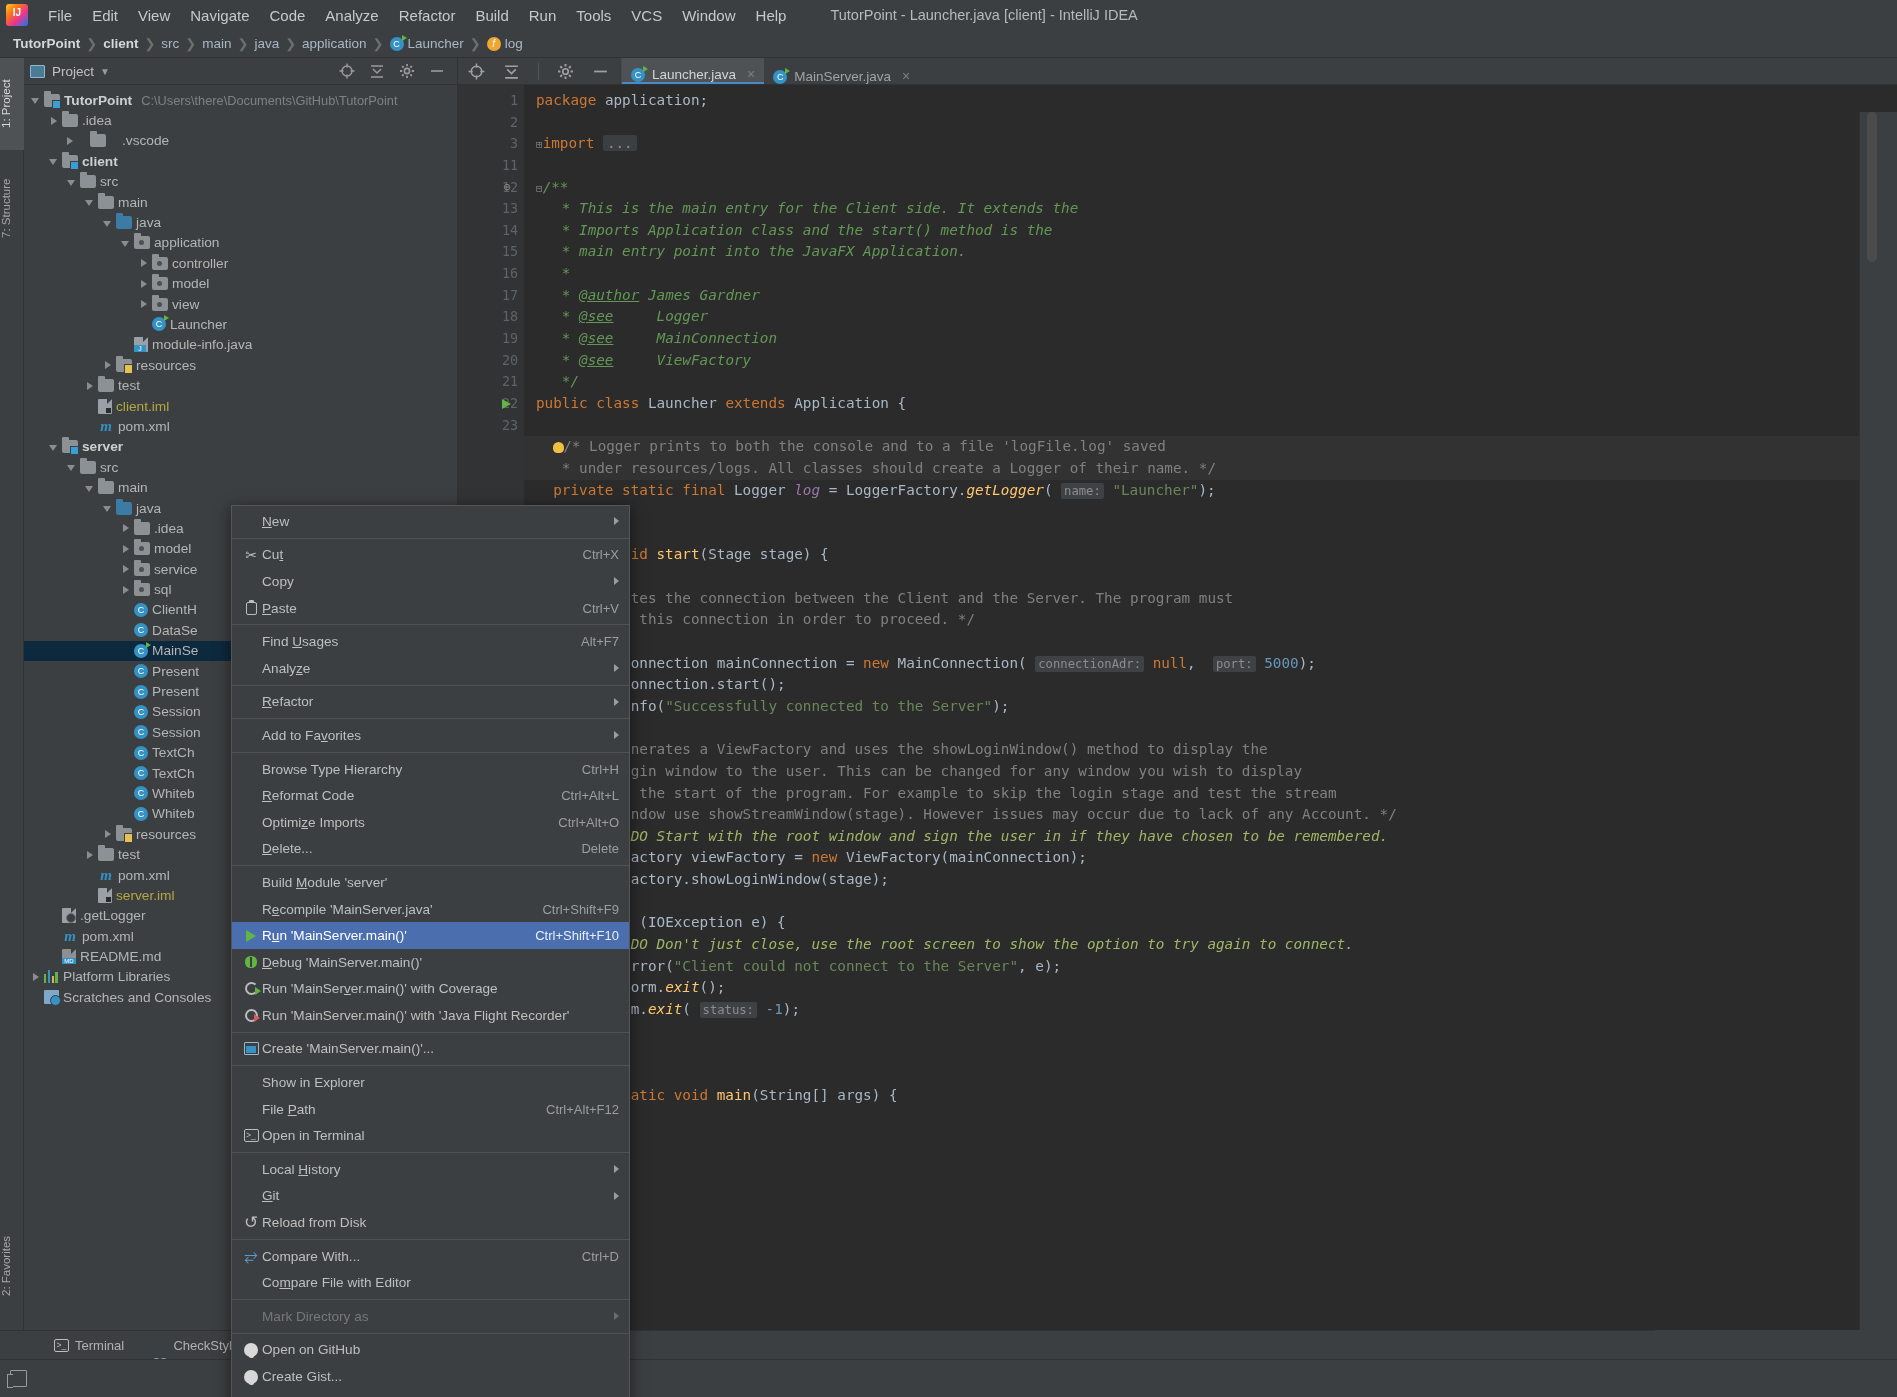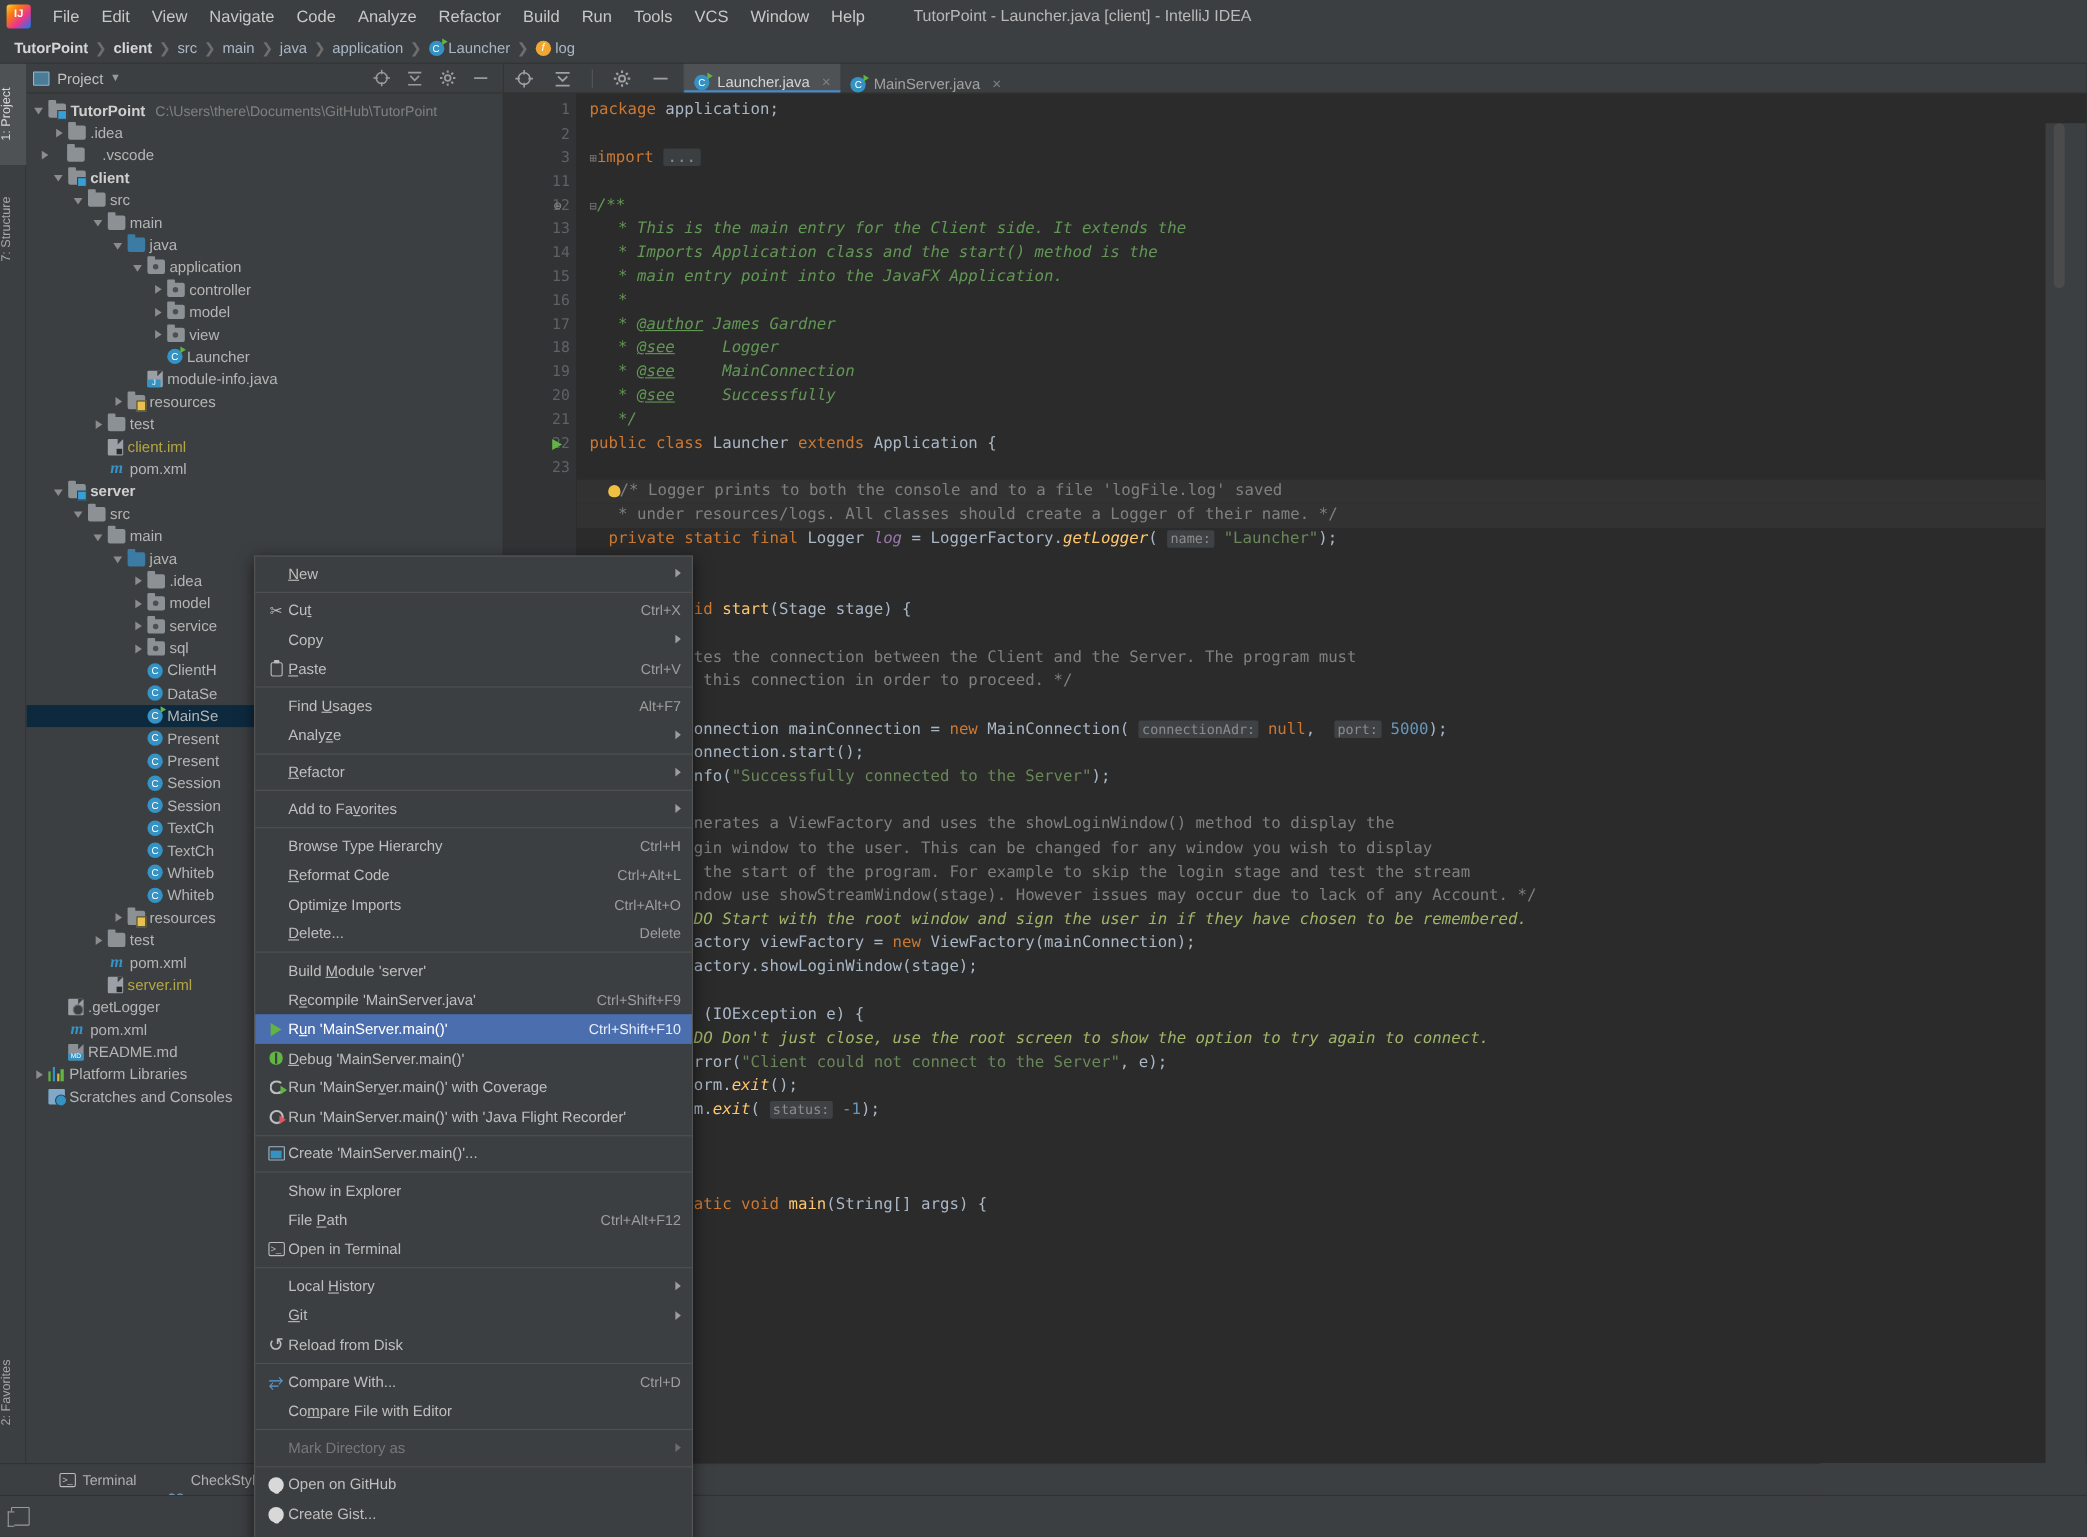--- a/index.html
+++ b/index.html
@@ -463,21 +463,21 @@
           <span class="arrow open"></span>
           <span class="fldr mod"></span>
           <span class="label bold">TutorPoint</span>
           <span class="path">C:\Users\there\Documents\GitHub\TutorPoint</span>
         </div>
         <div class="row" style="padding-left: 24px;">
           <span class="arrow closed"></span>
           <span class="fldr"></span>
           <span class="label">.idea</span>
         </div>
-        <div class="row" style="padding-left: 11px; gap: 12px;">
+        <div class="row" style="padding-left: 40px; gap: 12px;">
           <span class="arrow closed"></span>
           <span class="fldr"></span>
           <span class="label">.vscode</span>
         </div>
         <div class="row" style="padding-left: 24px;">
           <span class="arrow open"></span>
           <span class="fldr mod"></span>
           <span class="label bold">client</span>
         </div>
         <div class="row" style="padding-left: 42px;">
@@ -781,21 +781,21 @@
           <div class="cl"><span class="foldmark">⊞</span><span class="kw">import</span> <span class="foldbox">...</span></div>
           <div class="cl"></div>
           <div class="cl"><span class="foldmark">⊟</span><span class="cmt">/**</span></div>
           <div class="cl">  <span class="cmt"> * This is the main entry for the Client side. It extends the</span></div>
           <div class="cl">  <span class="cmt"> * Imports Application class and the start() method is the</span></div>
           <div class="cl">  <span class="cmt"> * main entry point into the JavaFX Application.</span></div>
           <div class="cl">  <span class="cmt"> *</span></div>
           <div class="cl">  <span class="cmt"> * </span><span class="cmt undl">@author</span><span class="cmt"> James Gardner</span></div>
           <div class="cl">  <span class="cmt"> * </span><span class="cmt undl">@see</span><span class="cmt">     Logger</span></div>
           <div class="cl">  <span class="cmt"> * </span><span class="cmt undl">@see</span><span class="cmt">     MainConnection</span></div>
-          <div class="cl">  <span class="cmt"> * </span><span class="cmt undl">@see</span><span class="cmt">     Successfully</span></div>
+          <div class="cl">  <span class="cmt"> * </span><span class="cmt undl">@see</span><span class="cmt">     ViewFactory</span></div>
           <div class="cl">  <span class="cmt"> */</span></div>
           <div class="cl"><span class="kw">public class</span> <span class="txt">Launcher </span><span class="kw">extends</span><span class="txt"> Application {</span></div>
           <div class="cl"></div>
           <div class="cl hl-line">  <span class="bulb"></span><span class="cmt2">/* Logger prints to both the console and to a file 'logFile.log' saved</span></div>
           <div class="cl hl-line">   <span class="cmt2">* under resources/logs. All classes should create a Logger of their name. */</span></div>
           <div class="cl">  <span class="kw">private static final</span><span class="txt"> Logger </span><span class="fld ital">log</span><span class="txt"> = LoggerFactory.</span><span class="mth ital">getLogger</span><span class="txt">(</span> <span class="hint">name:</span> <span class="str">"Launcher"</span><span class="txt">);</span></div>
           <div class="cl"></div>
           <div class="cl">  <span class="ann">@Override</span></div>
           <div class="cl">  <span class="kw">public void</span> <span class="mth">start</span><span class="txt">(Stage stage) {</span></div>
           <div class="cl"></div>

